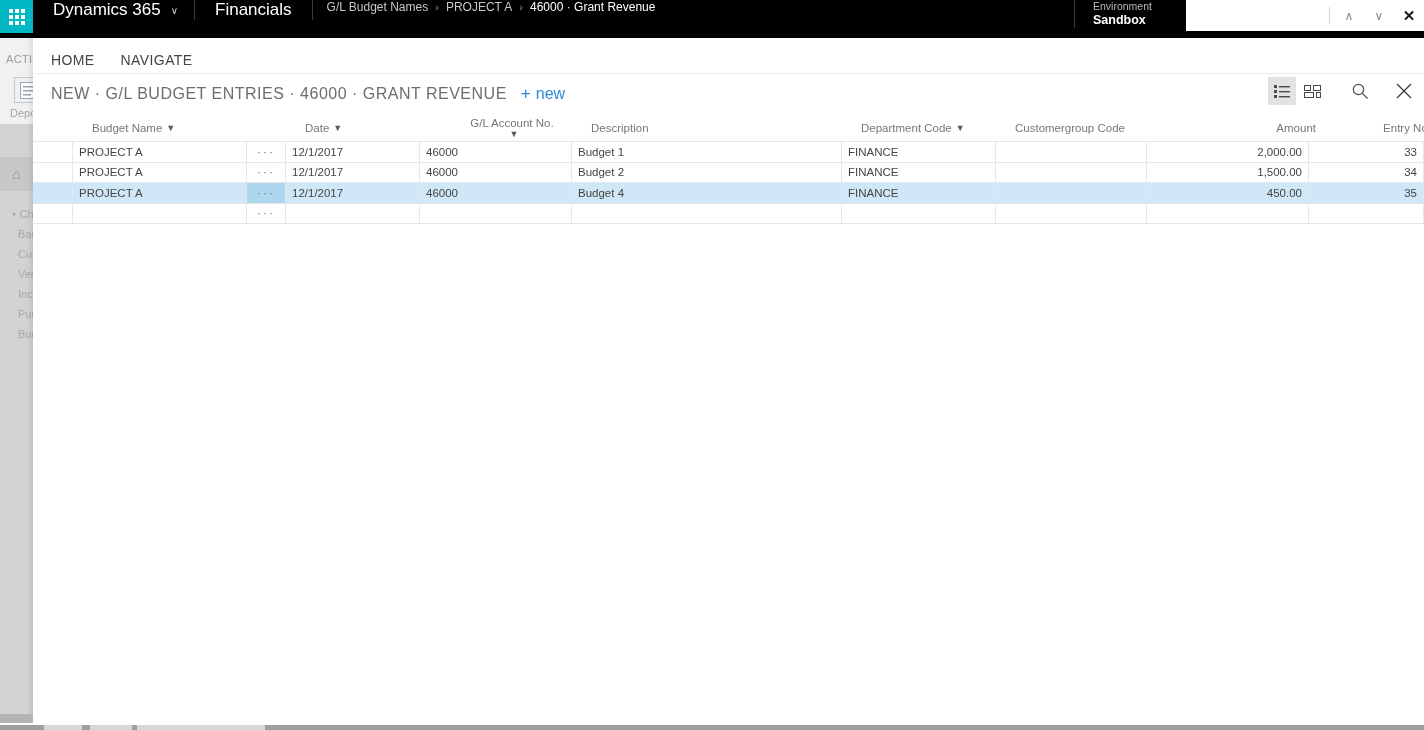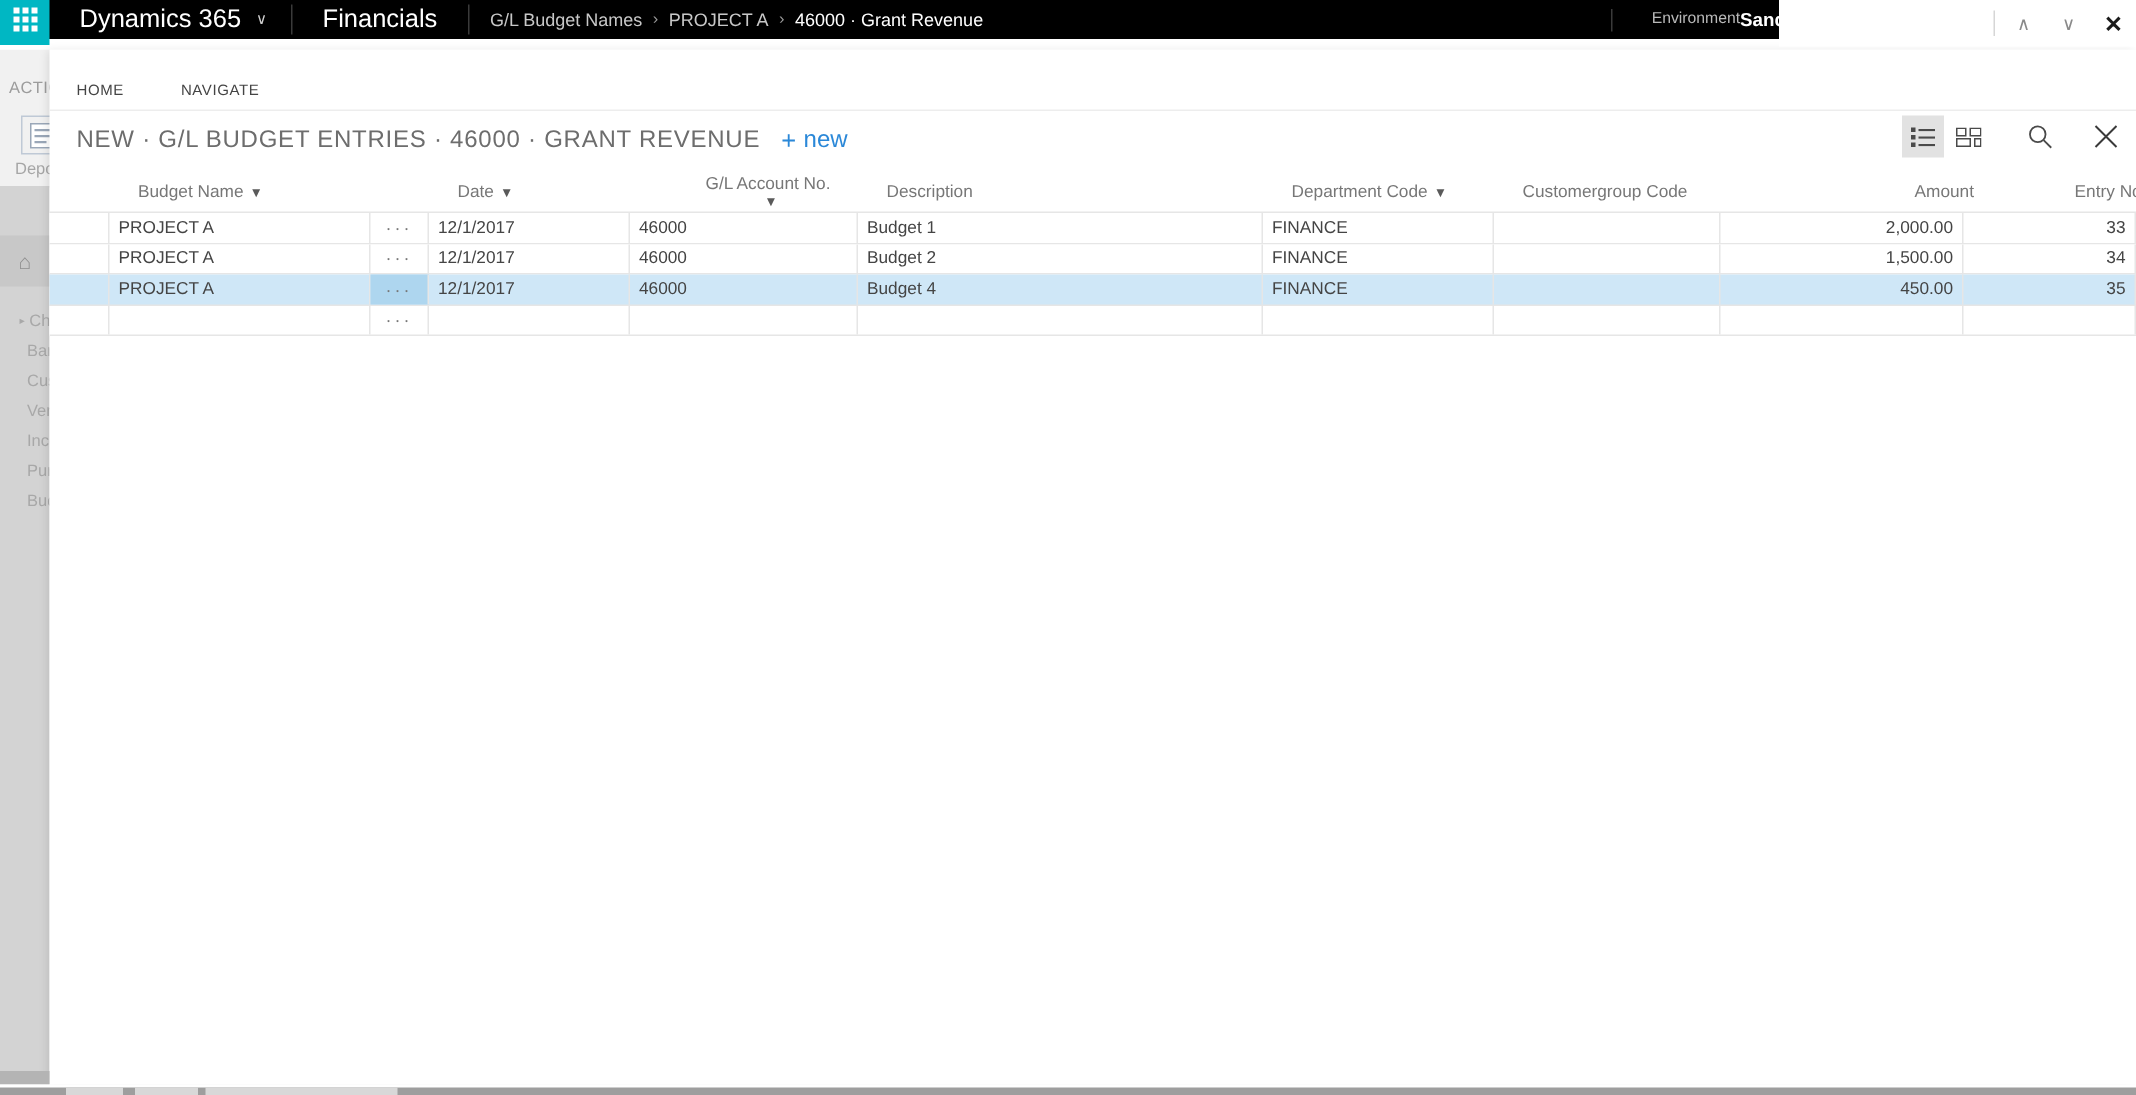--- a/index.html
+++ b/index.html
@@ -16,24 +16,24 @@
     position: relative;
     width: 1424px;
     height: 730px;
     background: #ffffff;
   }
 
   
   .topbar {
     position: absolute;
     left: 0; top: 0;
-    width: 1424px; height: 26px;
+    width: 1424px; height: 38px;
     background: #000000;
     display: flex;
-    align-items: center;
+    align-items: flex-start;
     z-index: 40;
   }
   .waffle {
     width: 33px; height: 33px;
     background: #00b7c3;
     display: flex; align-items: center; justify-content: center;
     flex: 0 0 auto;
     cursor: pointer;
   }
   .waffle-grid {
@@ -75,21 +75,21 @@
     white-space: nowrap;
     gap: 7px;
   }
   .breadcrumb .bc-link { color: #c8c8c8; cursor: pointer; }
   .breadcrumb .bc-sep { color: #9a9a9a; font-size: 11px; }
   .breadcrumb .bc-current { color: #ffffff; }
 
   .topbar-spacer { flex: 1 1 auto; }
 
   .env-block {
-    display: flex; justify-content: center;
+    display: flex; flex-direction: column; justify-content: center;
     padding: 0 18px;
     border-left: 1px solid #3a3a3a;
     white-space: nowrap;
     min-width: 128px;
   }
   .env-label { color: #b9b9b9; font-size: 10.5px; line-height: 13px; }
   .env-value { color: #ffffff; font-size: 12.5px; font-weight: bold; line-height: 15px; }
 
   .topbar-cells {
     display: flex;
@@ -229,23 +229,23 @@
     background: #ffffff;
     z-index: 20;
     box-shadow: -2px 0 6px rgba(0,0,0,0.10);
   }
   .modal-tabs {
     position: absolute;
     left: 0; top: 14px;
     height: 26px;
     display: flex;
     align-items: center;
-    gap: 38px;
+    gap: 26px;
     padding-left: 18px;
-    font-size: 10px;
+    font-size: 14px;
     letter-spacing: 0.4px;
     color: #444444;
   }
   .modal-tabs .tab { cursor: pointer; white-space: nowrap; }
   .modal-tabs-rule {
     position: absolute;
     left: 0; top: 40px;
     width: 1391px; height: 1px;
     background: #ededed;
   }

